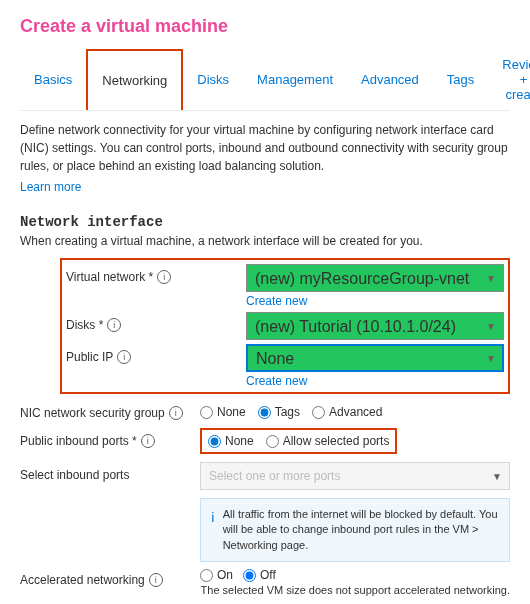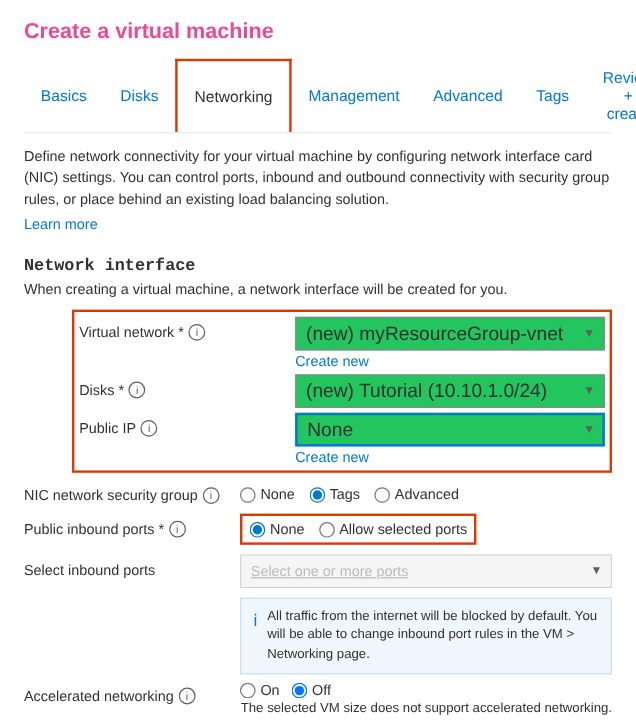--- a/index.html
+++ b/index.html
@@ -18,37 +18,37 @@
     .info-icon { display: inline-flex; align-items: center; justify-content: center; width: 14px; height: 14px; border: 1px solid #605e5c; border-radius: 50%; font-size: 9px; color: #605e5c; cursor: pointer; flex-shrink: 0; }
     .field-control { flex: 1; }
     .select-wrapper { position: relative; }
     select { width: 100%; padding: 4px 28px 4px 8px; border: 1px solid #8a8886; font-size: 16px; appearance: none; background: #22c55e; color: #323130; cursor: pointer; height: 28px; }
     .select-arrow { position: absolute; right: 8px; top: 50%; transform: translateY(-50%); pointer-events: none; font-size: 10px; color: #605e5c; }
     .create-new { color: #0078d4; font-size: 12px; cursor: pointer; display: inline-block; margin-top: 2px; }
     .outlined-box { border: 2px solid #d83b01; padding: 4px; }
     .radio-group { display: flex; align-items: center; gap: 12px; padding-top: 5px; }
     .radio-item { display: flex; align-items: center; gap: 4px; font-size: 12px; cursor: pointer; }
     .radio-item input[type=radio] { cursor: pointer; accent-color: #0078d4; }
-    .port-select { width: 100%; padding: 4px 28px 4px 8px; border: 1px solid #c8c6c4; background: #f3f2f1; color: #a19f9d; font-size: 12px; appearance: none; height: 28px; text-decoration: underline; }
+    .port-select { width: 100%; padding: 4px 28px 4px 8px; border: 1px solid #c8c6c4; background: #f3f2f1; color: #a19f9d; font-size: 12px; appearance: none; height: 28px; }
     .info-box { background: #eff6fc; border: 1px solid #c7e0f4; padding: 8px 10px; font-size: 11px; color: #323130; display: flex; gap: 8px; align-items: flex-start; margin-top: 4px; line-height: 1.4; }
     .info-box-icon { color: #0078d4; font-size: 14px; flex-shrink: 0; margin-top: 1px; }
     .on-off-group { display: flex; align-items: center; gap: 10px; }
     .on-off-item { display: flex; align-items: center; gap: 4px; font-size: 12px; }
     .select-blue { border: 2px solid #0078d4; }
   </style>
 </head>
 <body>
 
 <div class="page">
   <h1>Create a virtual machine</h1>
 
   <div class="tabs">
     <button class="tab">Basics</button>
+    <button class="tab active">Networking</button>
     <button class="tab">Disks</button>
-    <button class="tab active">Networking</button>
     <button class="tab">Management</button>
     <button class="tab">Advanced</button>
     <button class="tab">Tags</button>
     <button class="tab">Review + create</button>
   </div>
 
   <p class="description">Define network connectivity for your virtual machine by configuring network interface card (NIC) settings. You can control ports, inbound and outbound connectivity with security group rules, or place behind an existing load balancing solution.</p>
   <a class="learn-more">Learn more</a>
 
   <div class="section-title">Network interface</div>

